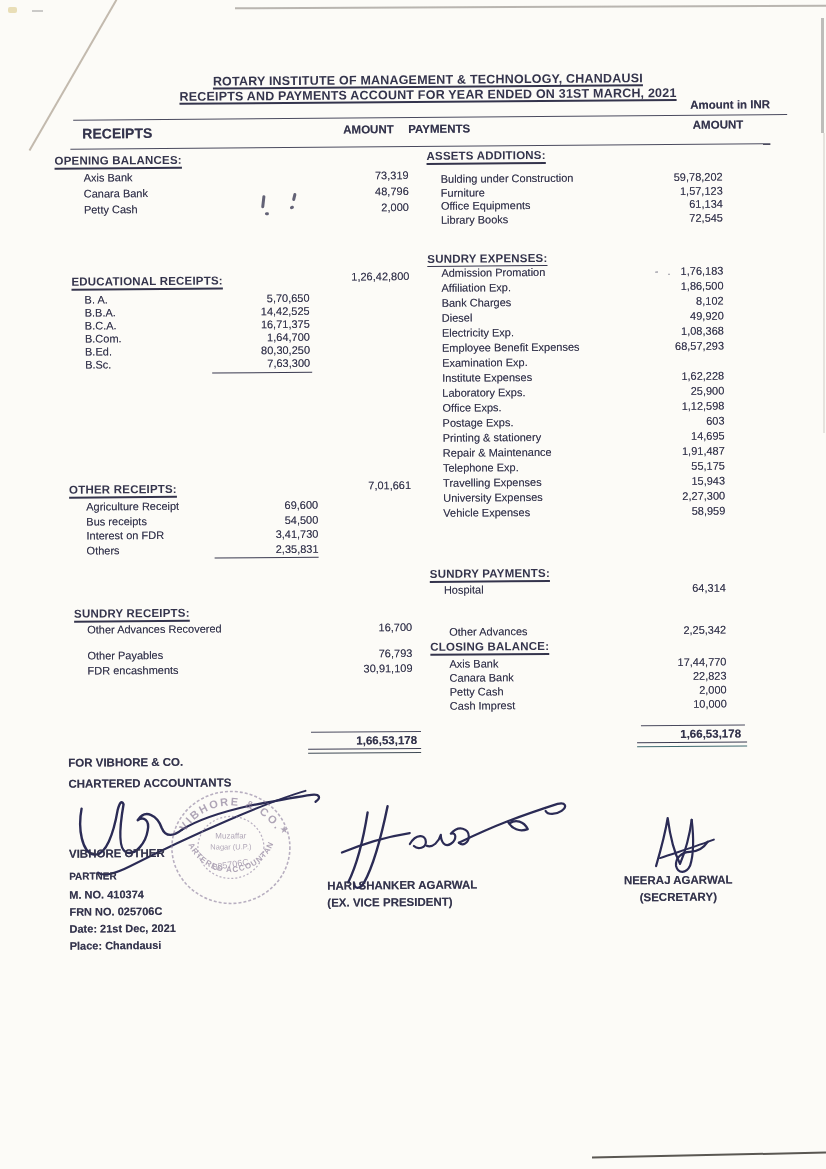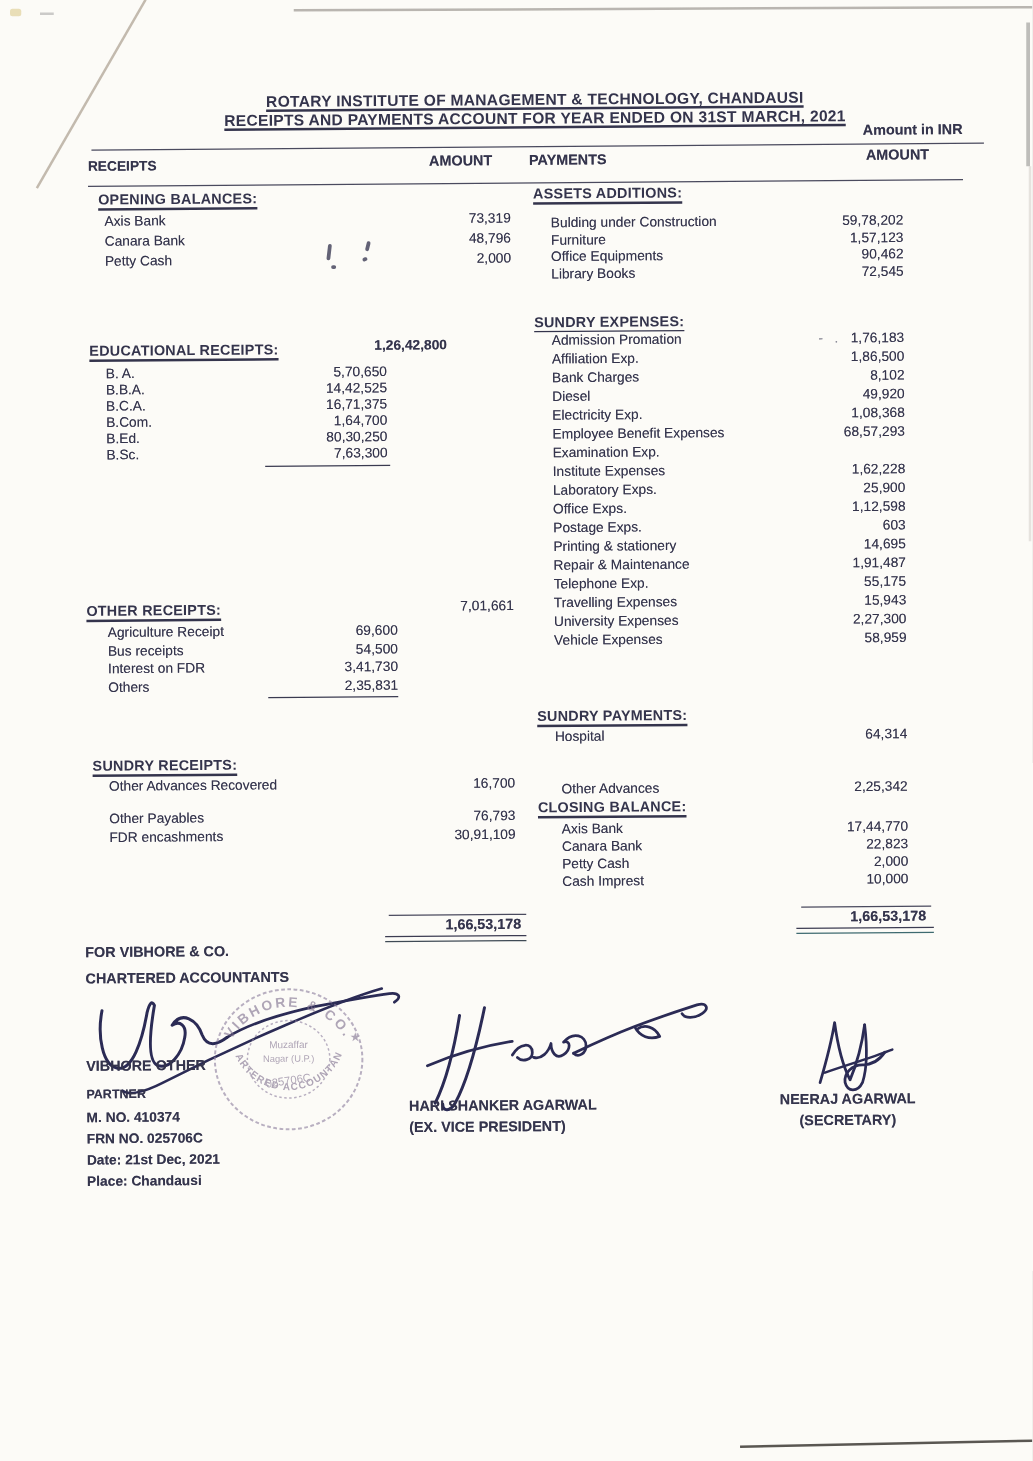--- a/index.html
+++ b/index.html
@@ -37,27 +37,27 @@
   <div class="edge" style="left:8px;top:7px;width:9px;height:6px;background:#d6c178;opacity:.5;border-radius:2px;"></div>
   <div class="edge" style="left:32px;top:10px;width:11px;height:1.5px;background:#999;opacity:.5;"></div>
 
   <div class="sheet">
 
     <div class="abs title" style="left:120px;top:73px;width:620px;">ROTARY INSTITUTE OF MANAGEMENT &amp; TECHNOLOGY, CHANDAUSI</div>
     <div class="abs title" style="left:120px;top:88px;width:620px;">RECEIPTS AND PAYMENTS ACCOUNT FOR YEAR ENDED ON 31ST MARCH, 2021</div>
     <div class="abs t b" style="left:600px;top:101px;width:172px;text-align:right;font-size:11.5px;">Amount in INR</div>
     <div class="abs hline" style="left:75px;top:117px;width:714px;"></div>
 
-    <div class="abs t b" style="left:72px;top:125px;font-size:11px;">RECEIPTS</div>
+    <div class="abs t b" style="left:84px;top:125px;font-size:14px;">RECEIPTS</div>
     <div class="abs t b" style="left:345px;top:123px;font-size:11.5px;">AMOUNT</div>
-    <div class="abs t b" style="left:425px;top:123px;font-size:11.5px;">PAYMENTS</div>
+    <div class="abs t b" style="left:410px;top:123px;font-size:11.5px;">PAYMENTS</div>
     <div class="abs t b" style="left:665px;top:121px;width:80px;text-align:right;font-size:11.5px;">AMOUNT</div>
     <div class="abs hline" style="left:72px;top:146px;width:700px;"></div>
 
-    <div class="abs head" style="left:80px;top:152px;">OPENING BALANCES:</div>
+    <div class="abs head" style="left:56px;top:152px;">OPENING BALANCES:</div>
     <div class="abs t" style="left:85px;top:167px;width:325px;line-height:16px;">
       <div class="row">
         <span class="lbl">Axis Bank</span>
         <span class="amt">73,319</span>
       </div>
       <div class="row">
         <span class="lbl">Canara Bank</span>
         <span class="amt">48,796</span>
       </div>
       <div class="row">
@@ -65,21 +65,21 @@
         <span class="amt">2,000</span>
       </div>
     </div>
 
     <div class="smudge" style="left:263px;top:194px;width:3px;height:13px;transform:rotate(7deg);"></div>
     <div class="smudge" style="left:266px;top:211px;width:4px;height:3px;"></div>
     <div class="smudge" style="left:294px;top:192px;width:2.5px;height:8px;transform:rotate(14deg);"></div>
     <div class="smudge" style="left:291px;top:205px;width:4px;height:2.5px;transform:rotate(-20deg);"></div>
 
     <div class="abs head" style="left:72px;top:273px;">EDUCATIONAL RECEIPTS:</div>
-    <div class="abs t" style="left:300px;top:270px;width:110px;font-weight:bold;">1,26,42,800</div>
+    <div class="abs t" style="left:300px;top:270px;width:110px;text-align:right;">1,26,42,800</div>
     <div class="abs t" style="left:85px;top:291px;width:225px;line-height:13px;">
       <div class="row">
         <span class="lbl">B. A.</span>
         <span class="amt">5,70,650</span>
       </div>
       <div class="row">
         <span class="lbl">B.B.A.</span>
         <span class="amt">14,42,525</span>
       </div>
       <div class="row">
@@ -150,21 +150,21 @@
       <div class="row">
         <span class="lbl">Bulding under Construction</span>
         <span class="amt">59,78,202</span>
       </div>
       <div class="row">
         <span class="lbl">Furniture</span>
         <span class="amt">1,57,123</span>
       </div>
       <div class="row">
         <span class="lbl">Office Equipments</span>
-        <span class="amt">90,462</span>
+        <span class="amt">61,134</span>
       </div>
       <div class="row">
         <span class="lbl">Library Books</span>
         <span class="amt">72,545</span>
       </div>
     </div>
 
     <div class="abs head" style="left:428px;top:253px;text-decoration:underline;">SUNDRY EXPENSES:</div>
     <div class="abs t" style="left:442px;top:266px;width:282px;line-height:15px;">
       <div class="row">

